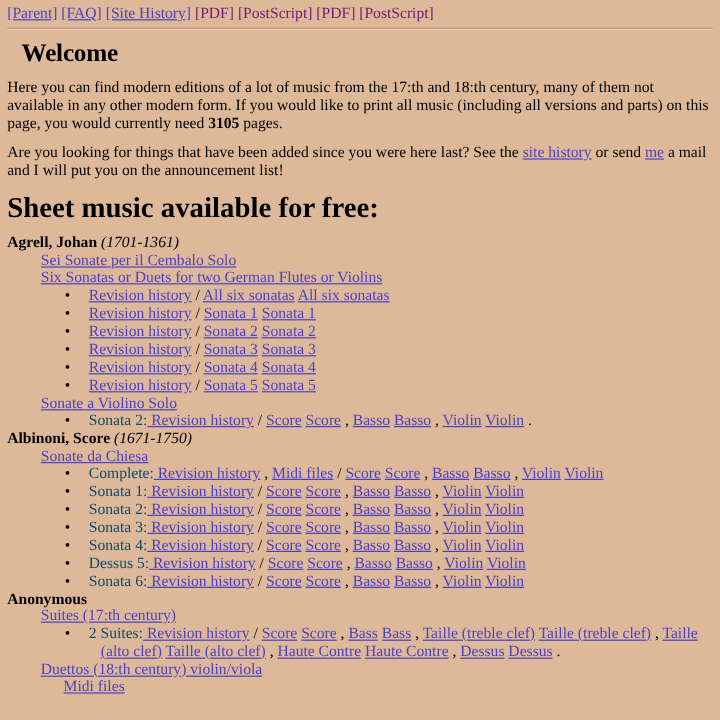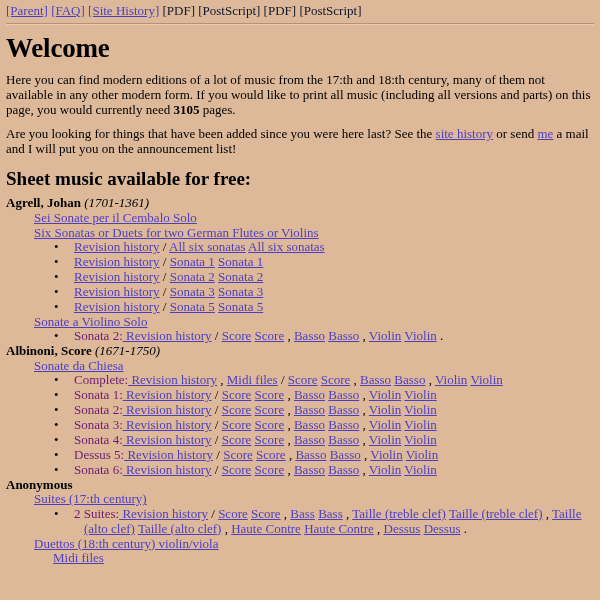--- a/index.html
+++ b/index.html
@@ -24,37 +24,37 @@
   a, .lnk {
     color: #4d3fc4;
     text-decoration: underline;
     cursor: pointer;
   }
   .navbar {
     font-size: 13px;
     white-space: nowrap;
     letter-spacing: 0;
   }
-  .navbar .plain { color: #0f172a; text-decoration: none; }
+  .navbar .plain { color: #701a75; text-decoration: none; }
   hr.rule {
     border: none;
     border-top: 1px solid #b99madd;
     border-top: 1px solid #b49177;
     border-bottom: 1px solid #e8cbb0;
     margin: 4px 0 8px 0;
     height: 0;
   }
   h1.welcome {
-    font-size: 27px;
+    font-size: 21px;
     font-weight: bold;
-    margin: 6px 0 9px 0;
+    margin: 6px 0 9px 12px;
     letter-spacing: -0.2px;
   }
   h2.section {
-    font-size: 19px;
+    font-size: 24px;
     font-weight: bold;
     margin: 12px 0 7px 0;
   }
   p.intro {
     margin: 0 0 9px 0;
     font-size: 13px;
     line-height: 1.16;
   }
   .composer {
     font-weight: bold;
@@ -74,21 +74,21 @@
     padding-left: 78px;
     text-indent: -10px;
     line-height: 1.15;
   }
   .item .bullet {
     display: inline-block;
     width: 10px;
     margin-left: -10px;
     text-align: left;
   }
-  .lbl { color: #701a75; }
+  .lbl { color: #0c4a6e; }
   .sep { color: #000; }
 </style>
 </head>
 <body>
 
 <div class="page">
 
   <div class="navbar">
     <span class="lnk">[Parent]</span>
     <span> </span>
@@ -123,20 +123,21 @@
     <span>Agrell, Johan</span>
     <span class="dates">(1701-1361)</span>
   </div>
   <div class="work"><span class="lnk">Sei Sonate per il Cembalo Solo</span></div>
 
   <div class="work"><span class="lnk">Six Sonatas or Duets for two German Flutes or Violins</span></div>
   <div class="item"><span class="bullet">•</span><span class="lnk">Revision history</span><span class="sep"> / </span><span class="lnk">All six sonatas</span> <span class="lnk">All six sonatas</span></div>
   <div class="item"><span class="bullet">•</span><span class="lnk">Revision history</span><span class="sep"> / </span><span class="lnk">Sonata 1</span> <span class="lnk">Sonata 1</span></div>
   <div class="item"><span class="bullet">•</span><span class="lnk">Revision history</span><span class="sep"> / </span><span class="lnk">Sonata 2</span> <span class="lnk">Sonata 2</span></div>
   <div class="item"><span class="bullet">•</span><span class="lnk">Revision history</span><span class="sep"> / </span><span class="lnk">Sonata 3</span> <span class="lnk">Sonata 3</span></div>
+  <div class="item"><span class="bullet">•</span><span class="lnk">Revision history</span><span class="sep"> / </span><span class="lnk">Sonata 4</span> <span class="lnk">Sonata 4</span></div>
   <div class="item"><span class="bullet">•</span><span class="lnk">Revision history</span><span class="sep"> / </span><span class="lnk">Sonata 5</span> <span class="lnk">Sonata 5</span></div>
 
   <div class="work"><span class="lnk">Sonate a Violino Solo</span></div>
   <div class="item"><span class="bullet">•</span><span class="lbl">Sonata 2:</span><span class="lnk"> Revision history</span><span class="sep"> / </span><span class="lnk">Score</span> <span class="lnk">Score</span><span class="sep"> , </span><span class="lnk">Basso</span> <span class="lnk">Basso</span><span class="sep"> , </span><span class="lnk">Violin</span> <span class="lnk">Violin</span><span class="sep"> .</span></div>
 
   <div class="composer">
     <span>Albinoni, Score</span>
     <span class="dates">(1671-1750)</span>
   </div>
   <div class="work"><span class="lnk">Sonate da Chiesa</span></div>

